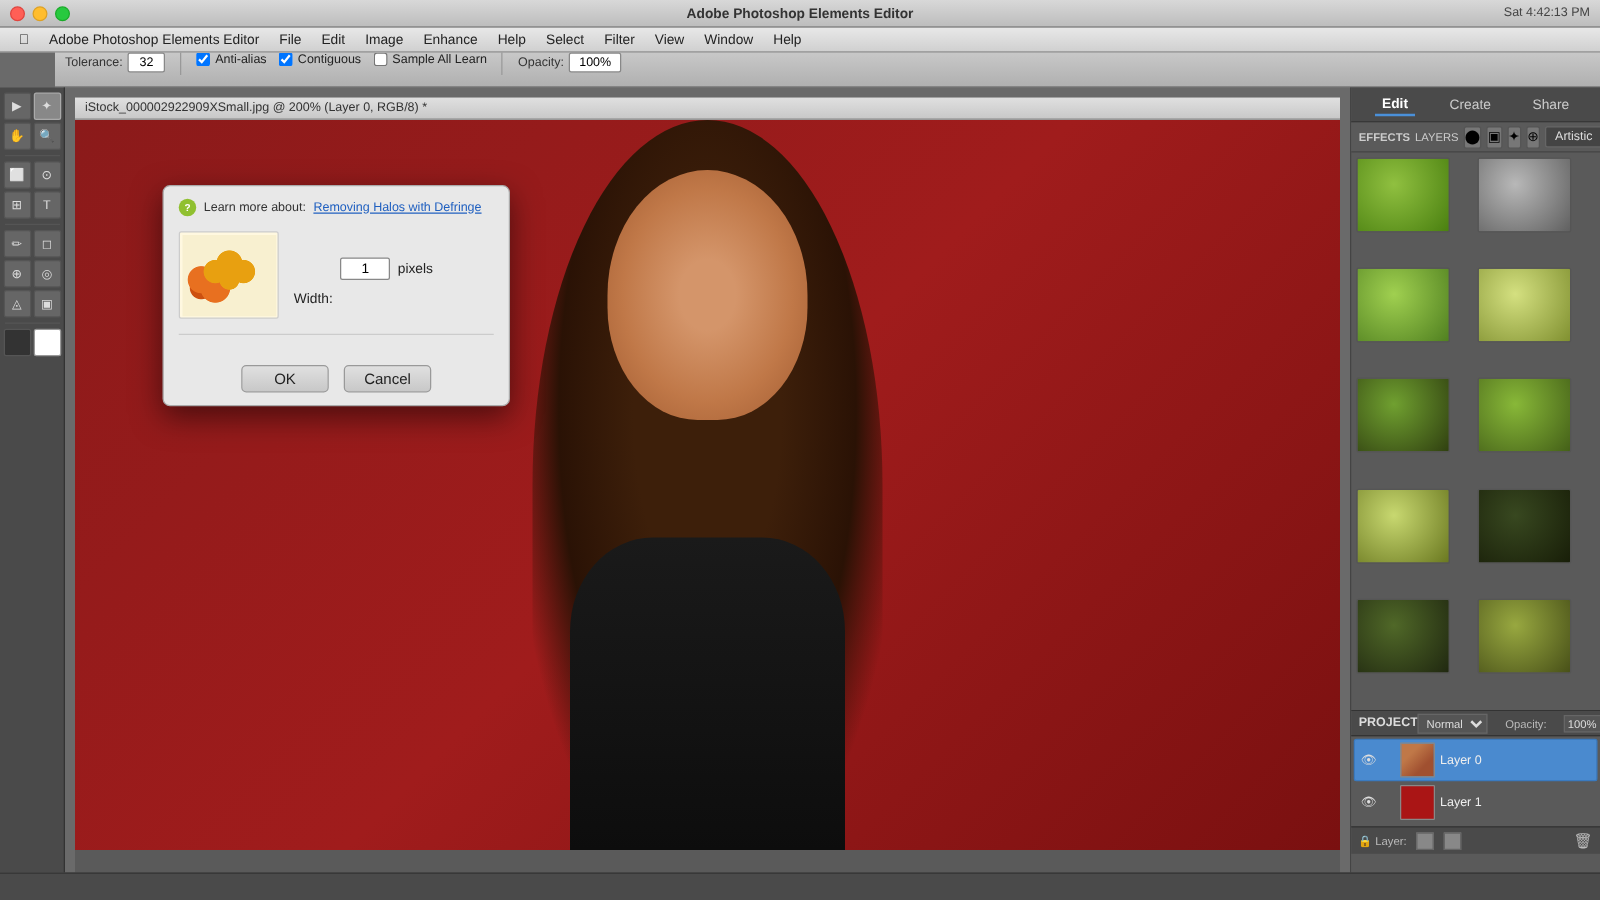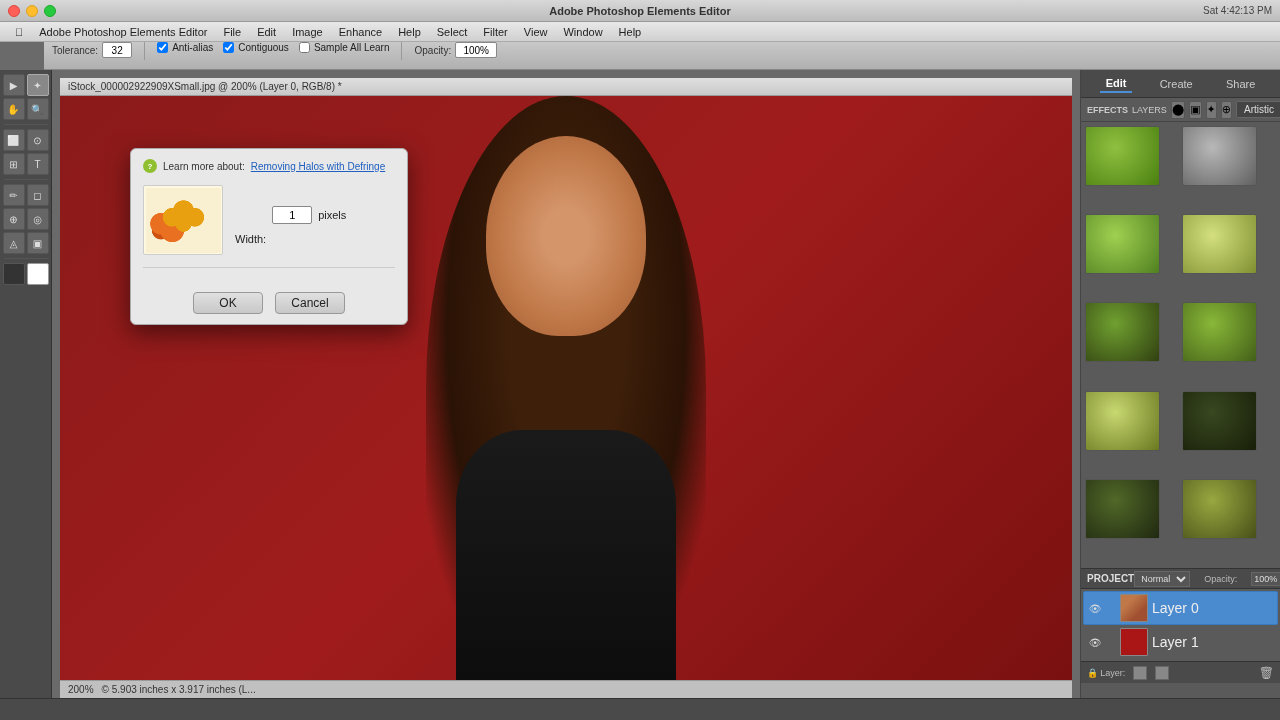--- a/index.html
+++ b/index.html
@@ -164,21 +164,21 @@
     }
     .layer-row.active { background: #4a8acf; border-color: #3a7abf; }
     .layer-eye { width: 14px; height: 14px; display: flex; align-items: center; justify-content: center; color: #ddd; font-size: 10px; }
     .layer-chain { width: 10px; }
     .layer-thumb {
       width: 28px; height: 28px; border: 1px solid #888; border-radius: 1px; overflow: hidden;
       background: #888; flex-shrink: 0;
     }
     .lt-layer0 { background: linear-gradient(135deg, #c07848 30%, #a05030 70%); }
     .lt-layer1 { background: #aa1515; }
-    .layer-name { font-size: 14px; color: #eee; }
+    .layer-name { font-size: 10px; color: #eee; }
 
     #layers-footer {
       height: 22px; background: #4a4a4a; display: flex; align-items: center; padding: 0 6px; gap: 8px;
       border-top: 1px solid #333;
     }
     .lf-lock { font-size: 9px; color: #bbb; display: flex; align-items: center; gap: 2px; }
     .lf-spacer { flex: 1; }
     .lf-trash { font-size: 12px; color: #bbb; cursor: pointer; }
 
     
@@ -356,24 +356,20 @@
         <span>iStock_000002922909XSmall.jpg @ 200% (Layer 0, RGB/8) *</span>
       </div>
       <div id="canvas-content">
         <div id="photo-bg"></div>
         <div id="photo-person">
           <div class="hair-shape"></div>
           <div class="face-shape"></div>
           <div class="body-shape"></div>
         </div>
       </div>
-      <div id="canvas-statusbar">
-        <span>200%</span>
-        <span style="margin-left:8px;">© 5.903 inches x 3.917 inches (L...</span>
-      </div>
     </div>
   </div>
 
   <div id="right-panel">
     <div id="panel-tabs">
       <span class="panel-tab active">Edit</span>
       <span class="panel-tab">Create</span>
       <span class="panel-tab">Share</span>
     </div>
     <div id="effects-bar">

